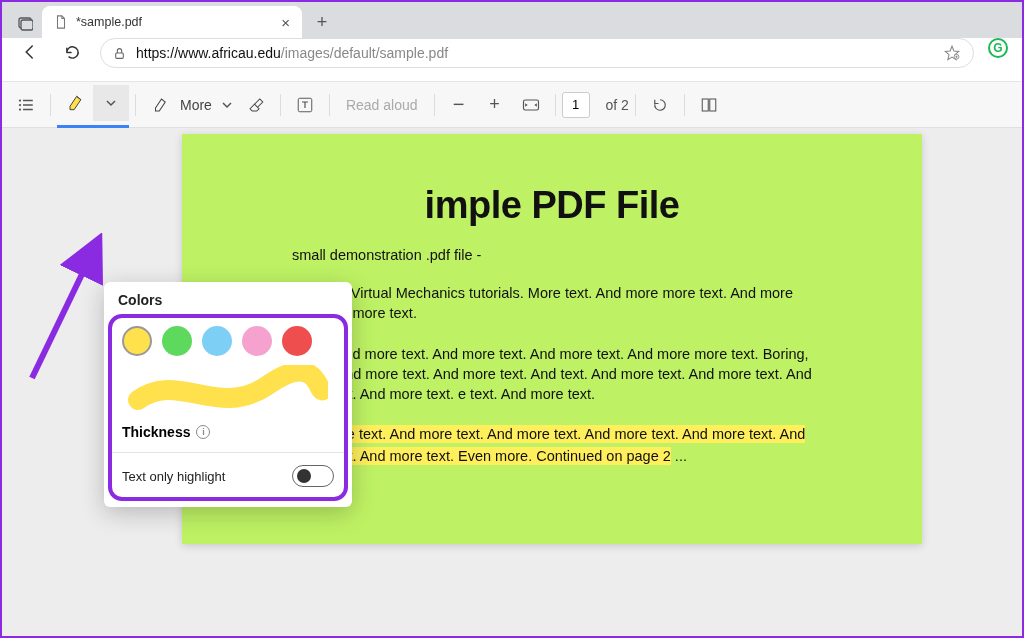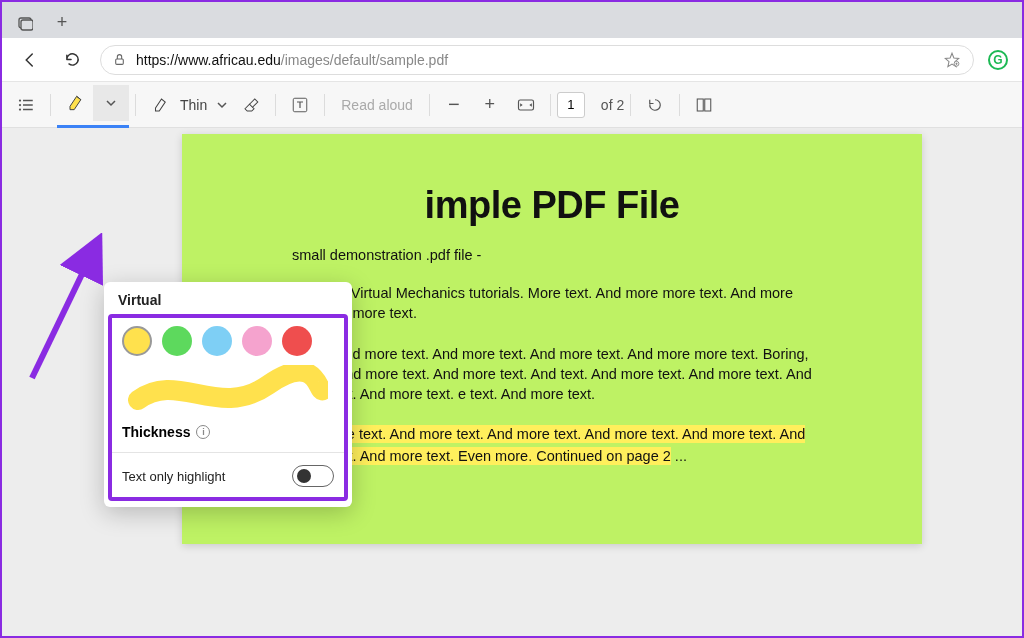--- a/index.html
+++ b/index.html
@@ -8,21 +8,21 @@
   
   .window-chrome { background: #dadce0; height: 36px; display: flex; align-items: flex-end; padding-left: 6px; }
   .win-btn { width: 34px; height: 30px; display: flex; align-items: center; justify-content: center; color: #444; }
   .tabstrip { display: flex; align-items: flex-end; height: 100%; gap: 0; }
   .tab { background: #fff; height: 32px; display: flex; align-items: center; gap: 8px; padding: 0 12px; border-top-left-radius: 8px; border-top-right-radius: 8px; min-width: 260px; font-size: 12.5px; color: #333; }
   .tab .doc-icon { width: 14px; height: 14px; }
   .tab .close { margin-left: auto; font-size: 15px; color: #555; cursor: pointer; }
   .newtab { width: 28px; height: 28px; display:flex; align-items:center; justify-content:center; color:#555; font-size:18px; margin-left:6px; margin-bottom:2px; }
   
   
-  .addr-row { background:#fff; height:44px; display:flex; align-items:center; padding:0 14px; gap:14px; border-bottom:1px solid #e5e5e5; }
+  .addr-row { background:#fff; height:44px; display:flex; align-items:flex-start; padding:0 14px; gap:14px; border-bottom:1px solid #e5e5e5; }
   .nav-btn { width:28px; height:28px; display:flex; align-items:center; justify-content:center; color:#333; }
   .addrbar { flex:1; height:30px; border:1px solid #ddd; border-radius:16px; display:flex; align-items:center; padding:0 12px; gap:10px; font-size:14px; color:#444; }
   .addrbar .lock { color:#666; }
   .addrbar .url .host { color:#111; }
   .addrbar .url .path { color:#888; }
   .grammarly { width:20px; height:20px; border-radius:50%; border:2px solid #1db954; display:flex; align-items:center; justify-content:center; color:#1db954; font-weight:bold; font-size:12px; }
   
   
   .pdf-toolbar { height:46px; background:#f7f7f7; border-bottom:1px solid #e0e0e0; display:flex; align-items:center; padding:0 6px; font-size:14px; color:#444; }
   .tbtn { height:36px; min-width:36px; padding:0 6px; display:flex; align-items:center; justify-content:center; color:#444; position:relative; }
@@ -39,21 +39,21 @@
   .page h1 { font-size:38px; font-weight:700; text-align:center; margin-bottom:20px; letter-spacing:-0.5px; color:#111; }
   .page .intro { text-align:left; font-size:14.5px; margin-bottom:20px; color:#111; }
   .page .para { font-size:14.5px; line-height:1.4; margin-bottom:20px; color:#111; }
   .page .hl { font-size:14.5px; line-height:1.5; color:#111; margin-bottom:20px; }
   .page .hl mark { background:#ffef5c; color:#111; padding:1px 0; }
   .page .link { font-size:14.5px; color:#1a73e8; margin-top:10px; }
   
   
   .popup { position:absolute; left:102px; top:154px; width:248px; background:#fff; border-radius:6px; box-shadow:0 6px 24px rgba(0,0,0,0.22); z-index:30; }
   .popup .colors-h { font-weight:600; font-size:14px; padding:10px 14px 6px 14px; color:#222; }
-  .popup .boxed { border:4px solid #8a2be2; border-radius:4px; margin:0 4px 6px 4px; padding:6px 10px 10px 10px; }
+  .popup .boxed { border:4px solid #8a2be2; border-radius:14px; margin:0 4px 6px 4px; padding:6px 10px 10px 10px; }
   .swatches { display:flex; gap:10px; justify-content:flex-start; padding:2px 0 6px 0; }
   .swatch { width:30px; height:30px; border-radius:50%; border:2px solid transparent; }
   .swatch.sel { border-color:#999; }
   .preview { height:56px; display:flex; align-items:center; justify-content:center; }
   .thickness-h { font-weight:600; font-size:14px; display:flex; align-items:center; gap:6px; margin-top:6px; }
   .info-ic { width:14px; height:14px; border:1px solid #888; border-radius:50%; display:inline-flex; align-items:center; justify-content:center; font-size:9px; color:#888; }
   .slider-wrap { margin-top:10px; }
   .slider-track { width:100%; height:4px; background:#cfcfcf; border-radius:2px; position:relative; }
   .slider-fill { position:absolute; height:4px; background:#777; border-radius:2px; left:0; width:45%; }
   .slider-thumb { position:absolute; width:16px; height:16px; border-radius:50%; background:#222; top:-6px; left:calc(45% - 8px); }
@@ -72,20 +72,30 @@
 <body>
 
 <div class="window-chrome">
   <div class="win-btn">
     <svg width="16" height="16" viewBox="0 0 16 16">
         <rect x="2" y="3" width="12" height="10" rx="2" fill="none" stroke="#555" stroke-width="1.3"></rect>
         <rect x="4" y="5" width="12" height="10" rx="2" fill="#dadce0" stroke="#555" stroke-width="1.3"></rect>
       </svg>
   </div>
   <div class="tabstrip">
+    <div class="tab">
+      <span>
+        <svg class="doc-icon" viewBox="0 0 16 16">
+            <path d="M4 1h5l3 3v11H4z" fill="none" stroke="#777" stroke-width="1.2"></path>
+            <path d="M9 1v3h3" fill="none" stroke="#777" stroke-width="1.2"></path>
+          </svg>
+      </span>
+      <span>*sample.pdf</span>
+      <span class="close">×</span>
+    </div>
     <div class="newtab">+</div>
   </div>
 </div>
 
 <div class="addr-row">
   <div class="nav-btn">
     <svg width="18" height="18" viewBox="0 0 24 24">
         <path d="M15 4l-8 8 8 8" fill="none" stroke="#333" stroke-width="2" stroke-linecap="round"></path>
       </svg>
   </div>
@@ -139,21 +149,21 @@
           <path d="M1 3l4 4 4-4" fill="none" stroke="#555" stroke-width="1.5"></path>
         </svg>
     </div>
   </div>
   <div class="sep"></div>
   <div class="tbtn">
     <svg width="18" height="18" viewBox="0 0 24 24">
         <path d="M6 16 L14 4 L19 8 L11 20 L6 20 Z" fill="none" stroke="#444" stroke-width="1.4"></path>
       </svg>
   </div>
-  <span class="draw-label">Thin</span>
+  <span class="draw-label">More</span>
   <div class="tbtn" style="min-width:22px;">
     <svg width="10" height="10" viewBox="0 0 10 10">
         <path d="M1 3l4 4 4-4" fill="none" stroke="#555" stroke-width="1.5"></path>
       </svg>
   </div>
   <div class="tbtn">
     <svg width="18" height="18" viewBox="0 0 24 24">
         <path d="M4 17l6-6 6 6-3 3H7z" fill="none" stroke="#444" stroke-width="1.4"></path>
         <path d="M10 11l7-7 4 4-7 7" fill="none" stroke="#444" stroke-width="1.4"></path>
       </svg>
@@ -203,21 +213,21 @@
   <div class="page">
     <h1>imple PDF File</h1>
     <p class="intro">small demonstration .pdf file -</p>
     <p class="para">se in the Virtual Mechanics tutorials. More text. And more more text. And more text. And more text.</p>
     <p class="para">e text. And more text. And more text. And more text. And more more text. Boring, zzzzz. And more text. And more text. And text. And more text. And more text. And more text. And more text. e text. And more text.</p>
     <p class="hl"><mark>And more text. And more text. And more text. And more text. And more text. And more text. And more text. Even more. Continued on page 2</mark><span> ...</span></p>
     <p class="link">Sample</p>
   </div>
 
   <div class="popup">
-    <div class="colors-h">Virtual</div>
+    <div class="colors-h">Colors</div>
     <div class="boxed">
       <div class="swatches">
         <div class="swatch sel" style="background:#ffe14d;"></div>
         <div class="swatch" style="background:#5dd95d;"></div>
         <div class="swatch" style="background:#7ecff5;"></div>
         <div class="swatch" style="background:#f5a3ce;"></div>
         <div class="swatch" style="background:#ef4e4e;"></div>
       </div>
       <div class="preview">
         <svg width="200" height="50" viewBox="0 0 200 50">

